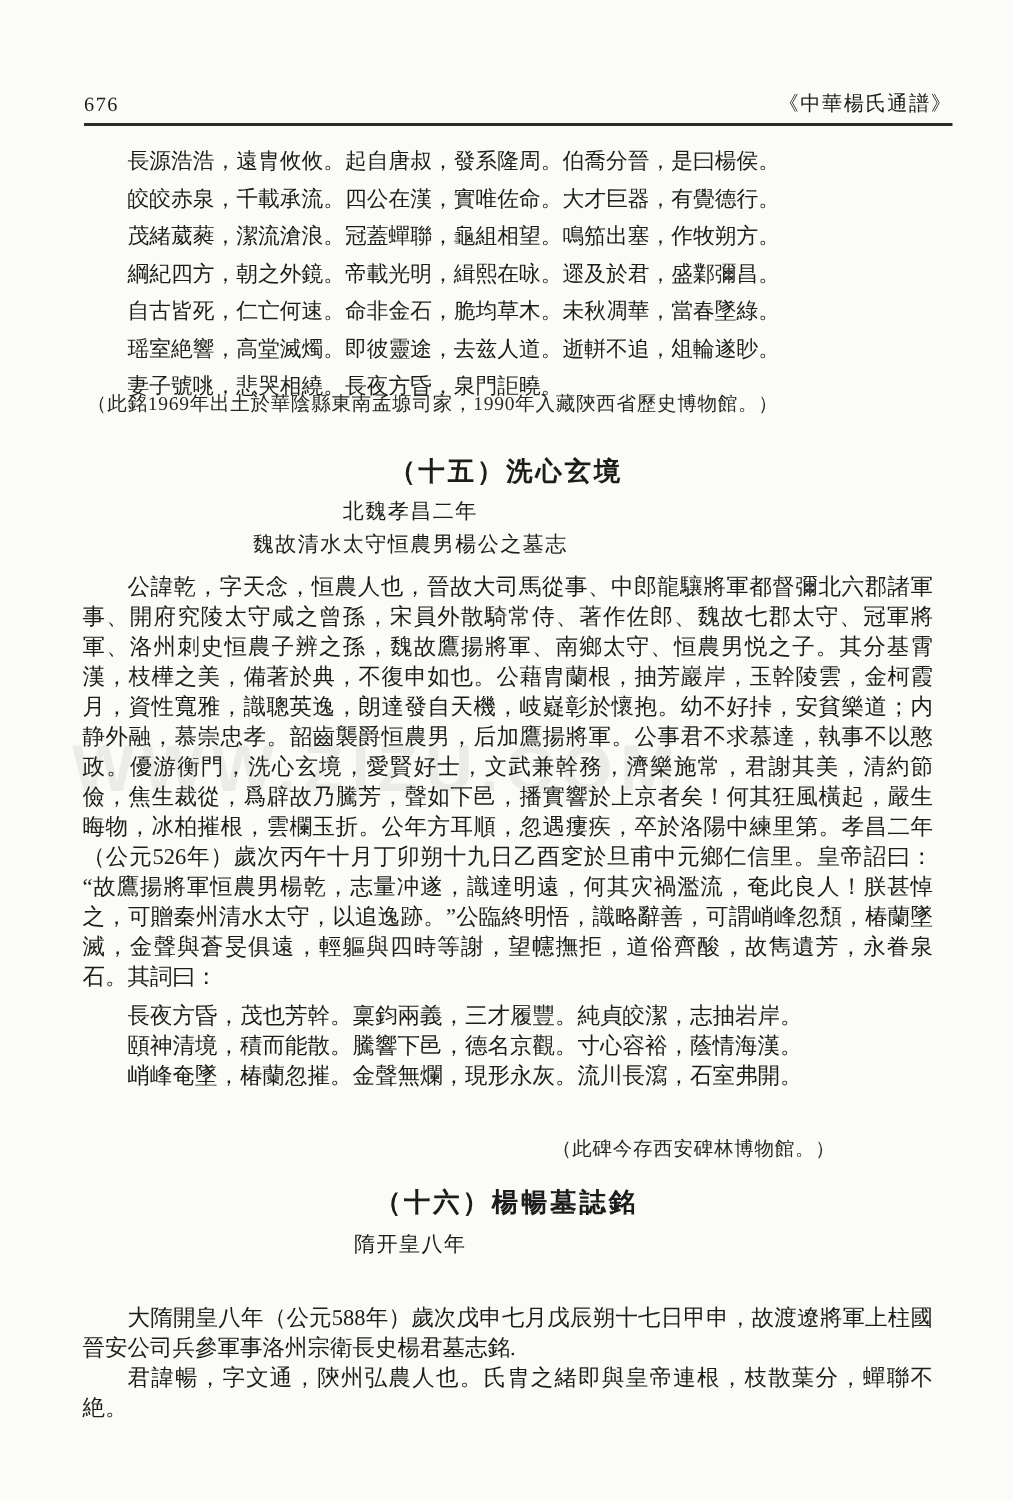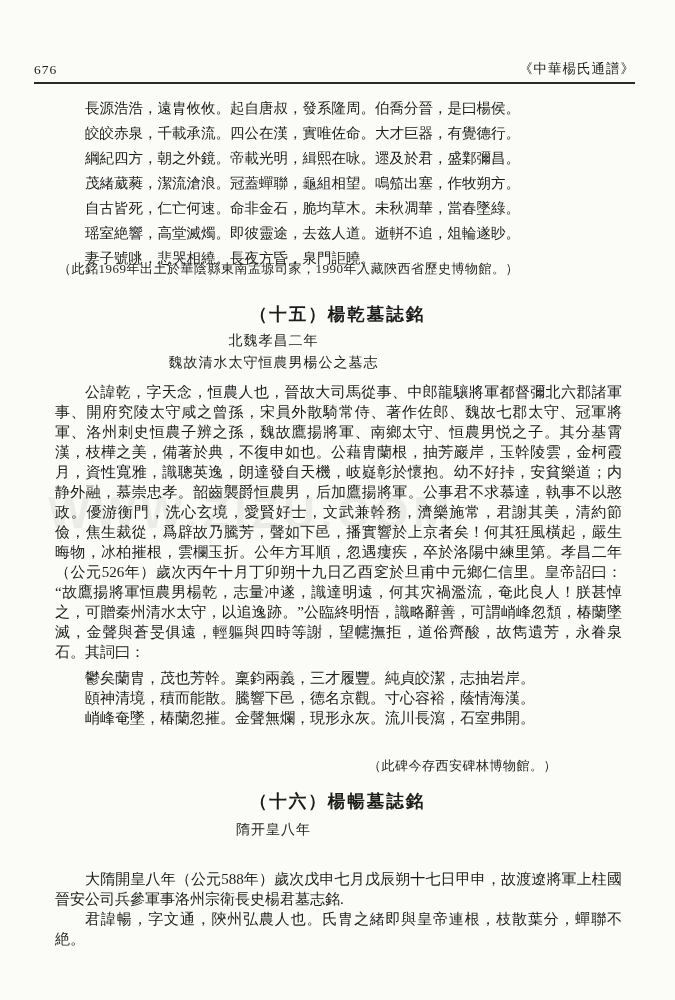--- a/index.html
+++ b/index.html
@@ -7,21 +7,21 @@
     width: 675px; height: 1000px;
     background: #fbfbf8;
     font-family: "Liberation Serif", "DejaVu Serif", serif;
     color: #1c1c1c;
     overflow: hidden;
     position: relative;
   }
   .page { position: absolute; inset: 0; }
 
   .running-head {
-    position: absolute; top: 58px; left: 34px; right: 40px;
+    position: absolute; top: 58px; left: 56px; right: 40px;
     height: 26px;
     border-bottom: 2.5px solid #2a2a28;
     display: flex; justify-content: space-between; align-items: flex-end;
     padding-bottom: 4px;
   }
   .page-num { font-size: 13.5px; letter-spacing: 1px; }
   .book-title { font-size: 13.5px; letter-spacing: 1px; }
 
   .verse-block {
     position: absolute; top: 96px; left: 85px; width: 460px;
@@ -81,39 +81,39 @@
   <div class="running-head">
     <span class="page-num">676</span>
     <span class="book-title">《中華楊氏通譜》</span>
   </div>
 
   <div class="watermark">WWW.ZIZU.COM</div>
 
   <div class="verse-block">
     <div>長源浩浩，遠胄攸攸。起自唐叔，發系隆周。伯喬分晉，是曰楊侯。</div>
     <div>皎皎赤泉，千載承流。四公在漢，實唯佐命。大才巨器，有覺德行。</div>
+    <div>茂緒葳蕤，潔流滄浪。冠蓋蟬聯，龜組相望。鳴笳出塞，作牧朔方。</div>
     <div>綱紀四方，朝之外鏡。帝載光明，緝熙在咏。遝及於君，盛鄴彌昌。</div>
-    <div>茂緒葳蕤，潔流滄浪。冠蓋蟬聯，龜組相望。鳴笳出塞，作牧朔方。</div>
     <div>自古皆死，仁亡何速。命非金石，脆均草木。未秋凋華，當春墜綠。</div>
     <div>瑶室絶響，高堂滅燭。即彼靈途，去兹人道。逝軿不追，俎輪遂眇。</div>
     <div>妻子號咷，悲哭相繞。長夜方昏，泉門詎曉。</div>
   </div>
 
   <div class="note-line note-1">（此銘1969年出土於華陰縣東南孟塬司家，1990年入藏陝西省歷史博物館。）</div>
 
-  <div class="sec-title sec-title-15">（十五）楊乾墓誌銘</div>
+  <div class="sec-title sec-title-15">（十五）洗心玄境</div>
   <div class="sec-sub sub-15a">北魏孝昌二年</div>
   <div class="sec-sub sub-15b">魏故清水太守恒農男楊公之墓志</div>
 
   <div class="body-block body-15">
     <p>公諱乾，字天念，恒農人也，晉故大司馬從事、中郎龍驤將軍都督彌北六郡諸軍事、開府究陵太守咸之曾孫，宋員外散騎常侍、著作佐郎、魏故七郡太守、冠軍將軍、洛州刺史恒農子辨之孫，魏故鷹揚將軍、南鄉太守、恒農男悦之子。其分基霄漢，枝樺之美，備著於典，不復申如也。公藉胄蘭根，抽芳巖岸，玉幹陵雲，金柯霞月，資性寬雅，識聰英逸，朗達發自天機，岐嶷彰於懷抱。幼不好挊，安貧樂道；内静外融，慕崇忠孝。韶齒襲爵恒農男，后加鷹揚將軍。公事君不求慕達，執事不以憨政。優游衡門，洗心玄境，愛賢好士，文武兼幹務，濟樂施常，君謝其美，清約節儉，焦生裁從，爲辟故乃騰芳，聲如下邑，播實響於上京者矣！何其狂風橫起，嚴生晦物，冰柏摧根，雲欄玉折。公年方耳順，忽遇瘻疾，卒於洛陽中練里第。孝昌二年（公元526年）歲次丙午十月丁卯朔十九日乙酉窆於旦甫中元鄉仁信里。皇帝詔曰：“故鷹揚將軍恒農男楊乾，志量冲遂，識達明遠，何其灾禍濫流，奄此良人！朕甚悼之，可贈秦州清水太守，以追逸跡。”公臨終明悟，識略辭善，可謂峭峰忽頹，椿蘭墜滅，金聲與蒼旻俱遠，輕軀與四時等謝，望幰撫拒，道俗齊酸，故雋遺芳，永眷泉石。其詞曰：</p>
   </div>
 
   <div class="poem-block">
-    <div>鬱矣蘭胄，茂也芳幹。稟鈞兩義，三才履豐。純貞皎潔，志抽岩岸。</div>
+    <div>長夜方昏，茂也芳幹。稟鈞兩義，三才履豐。純貞皎潔，志抽岩岸。</div>
     <div>頤神清境，積而能散。騰響下邑，德名京觀。寸心容裕，蔭情海漢。</div>
     <div>峭峰奄墜，椿蘭忽摧。金聲無爛，現形永灰。流川長瀉，石室弗開。</div>
   </div>
 
   <div class="note-line note-2">（此碑今存西安碑林博物館。）</div>
 
   <div class="sec-title sec-title-16">（十六）楊暢墓誌銘</div>
   <div class="sec-sub sub-16">隋开皇八年</div>
 
   <div class="body-block body-16">

